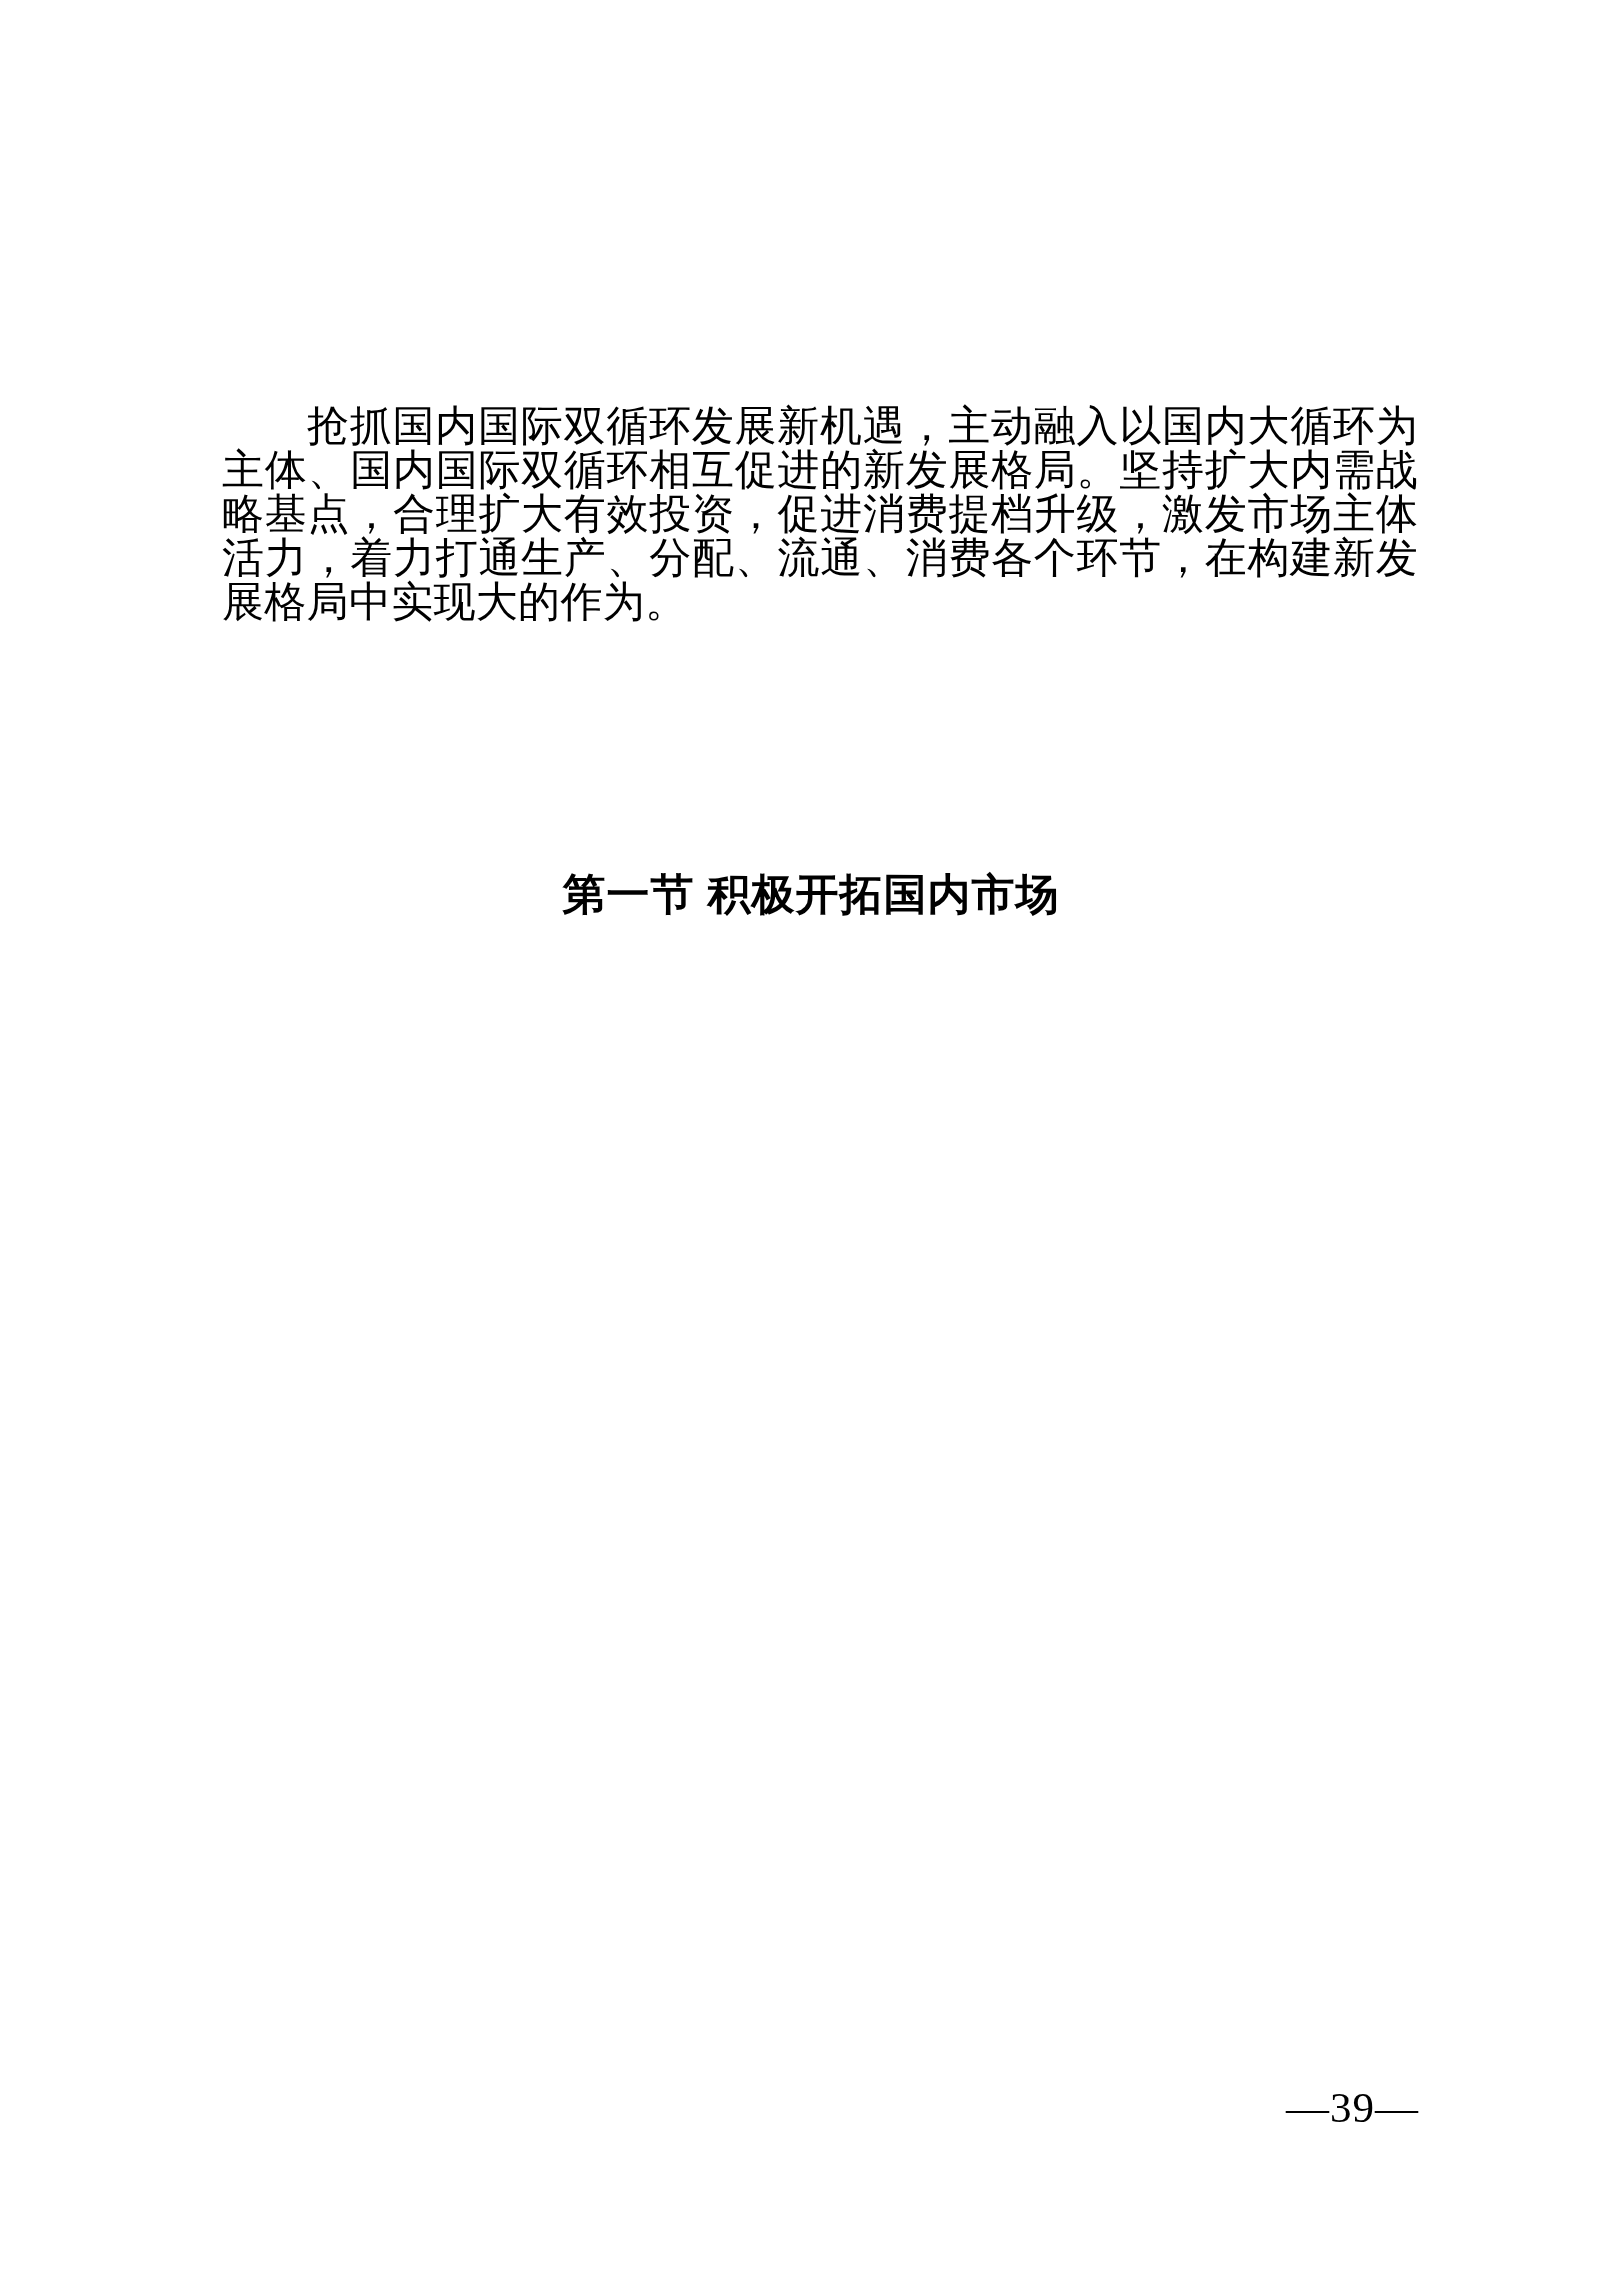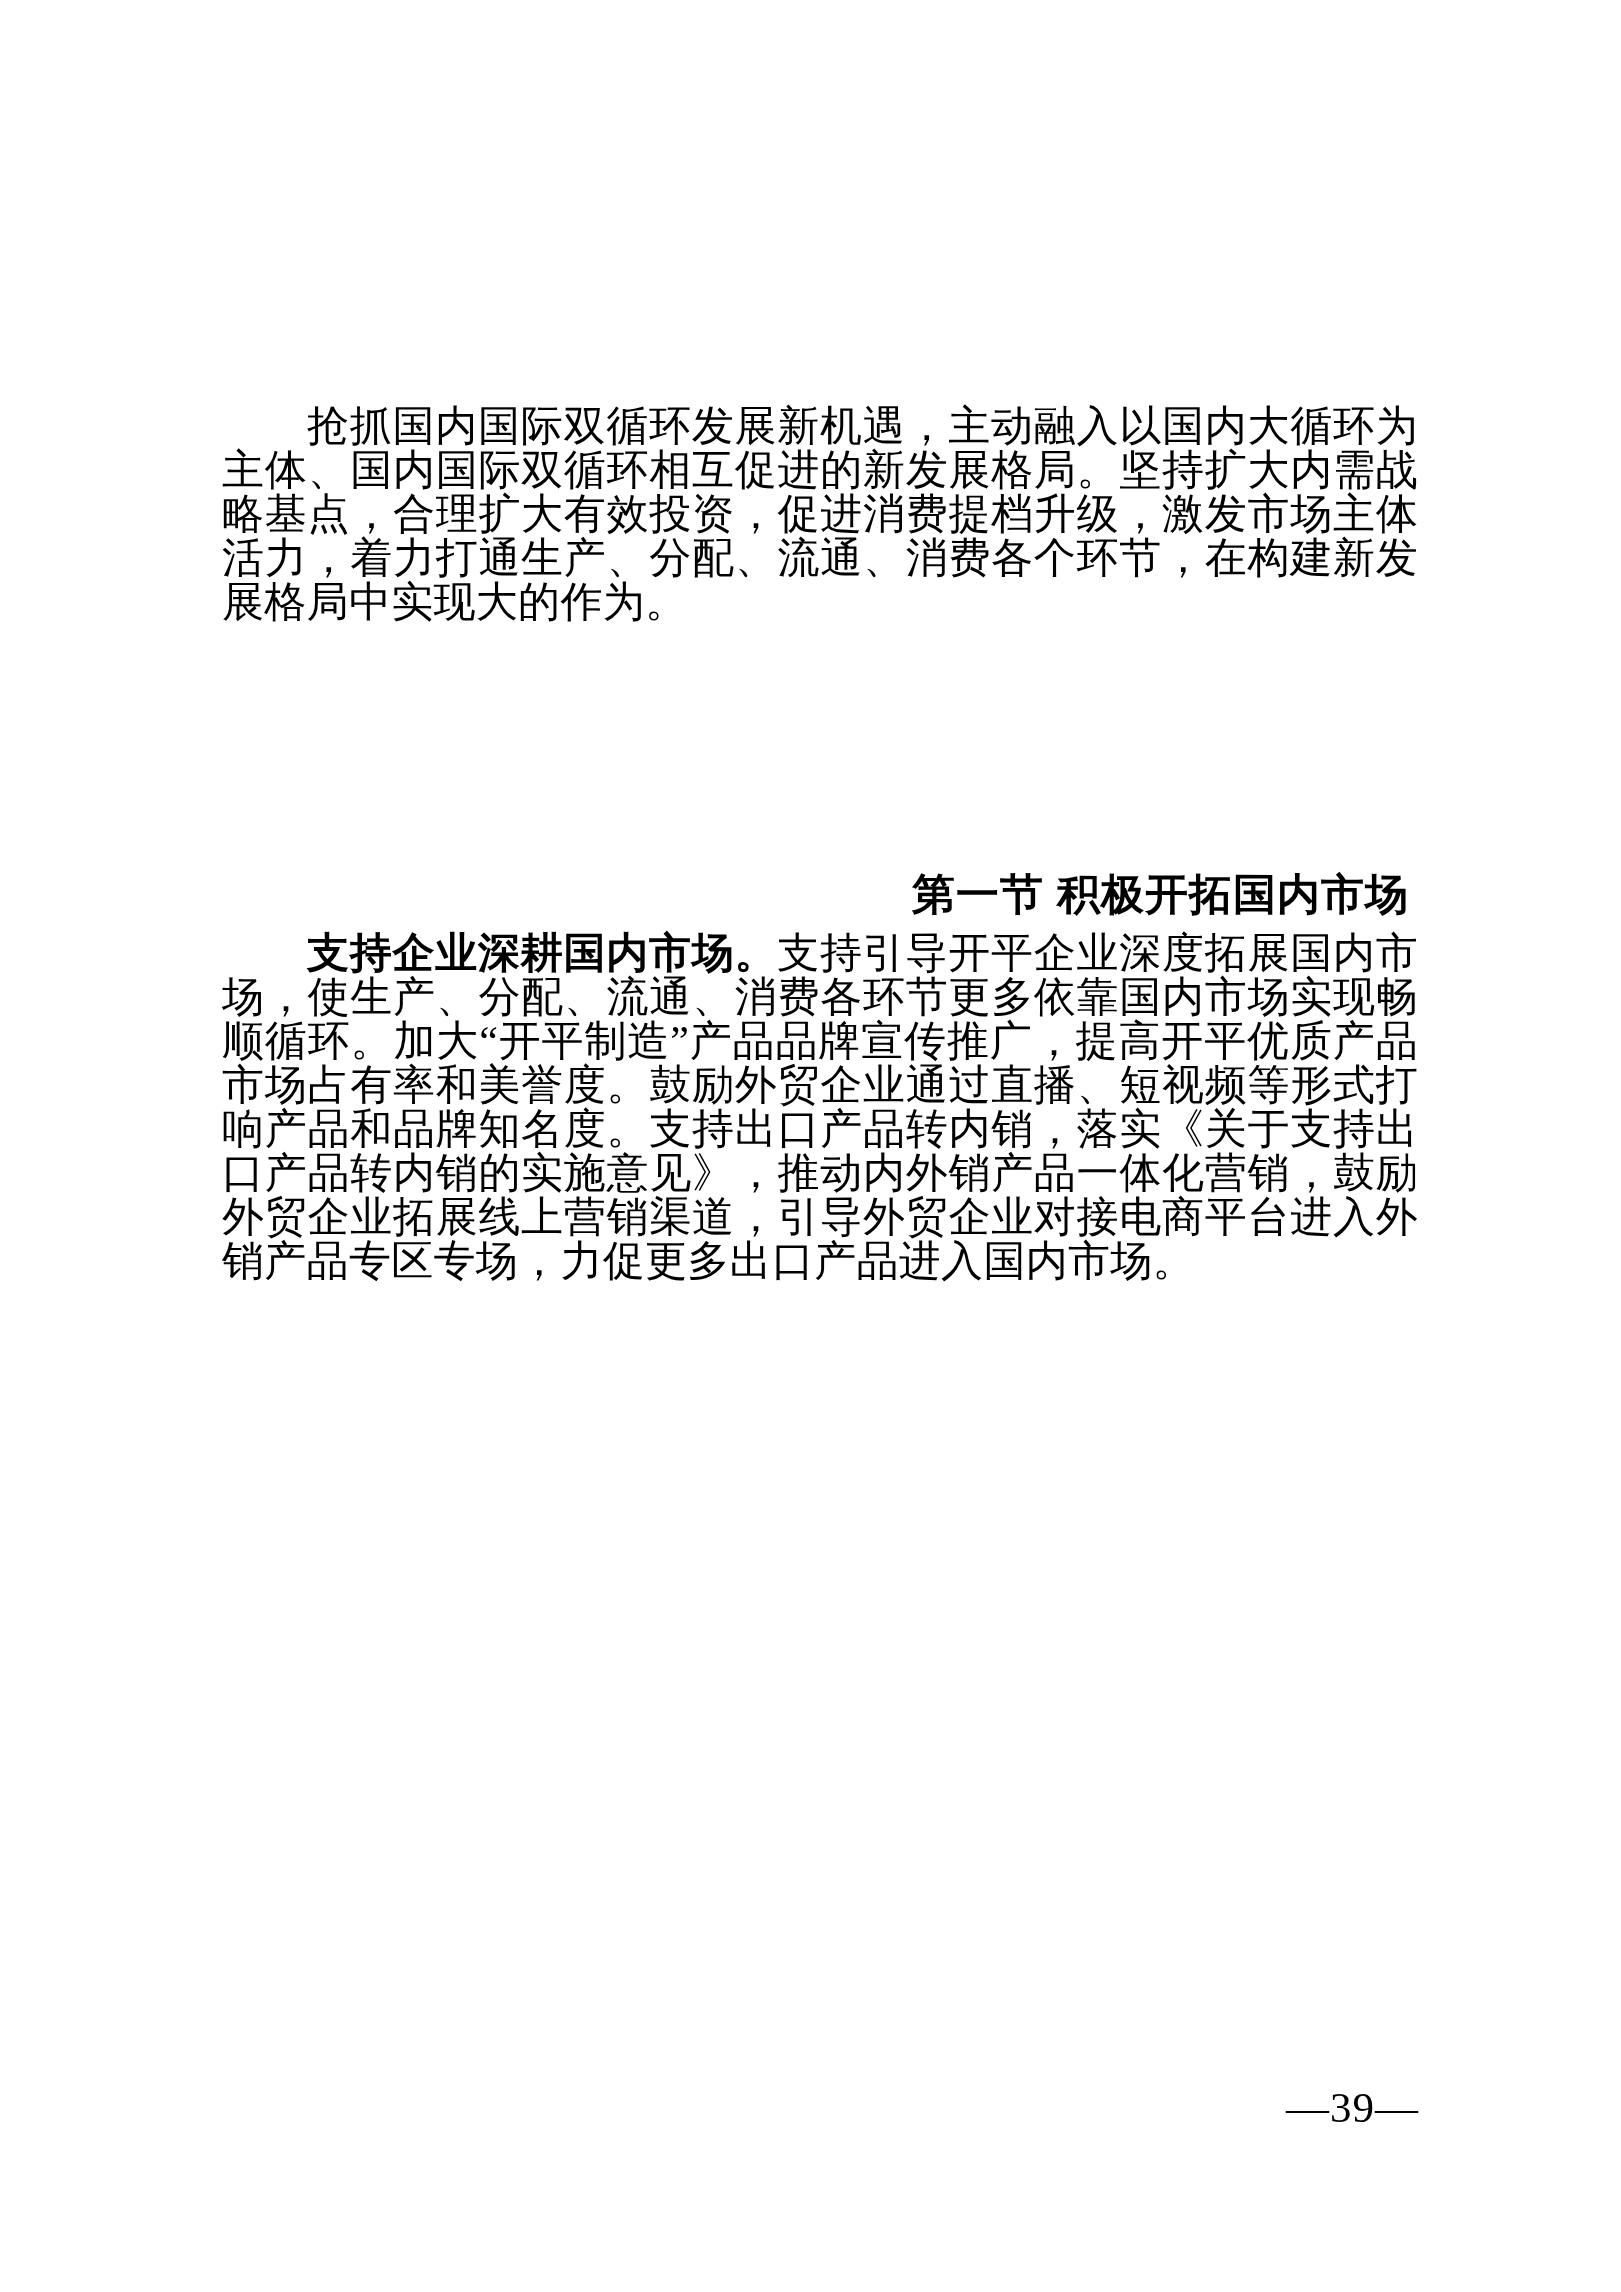--- a/index.html
+++ b/index.html
@@ -23,21 +23,21 @@
     font-size: 47px;
     line-height: 67px;
     letter-spacing: 2px;
     white-space: nowrap;
   }
   .section-heading {
     position: absolute;
     top: 831px;
     left: 213px;
     width: 1196px;
-    text-align: right;
+    text-align: center;
     font-family: "Liberation Sans", sans-serif;
     font-weight: bold;
     font-size: 43px;
     line-height: 55px;
     letter-spacing: 1px;
     white-space: nowrap;
   }
   .intro-block {
     position: absolute;
     top: 404px;
@@ -77,19 +77,18 @@
 <div class="page">
 
 
   <div class="intro-block">
     <p class="para">抢抓国内国际双循环发展新机遇，主动融入以国内大循环为主体、国内国际双循环相互促进的新发展格局。坚持扩大内需战略基点，合理扩大有效投资，促进消费提档升级，激发市场主体活力，着力打通生产、分配、流通、消费各个环节，在构建新发展格局中实现大的作为。</p>
   </div>
 
   <h2 class="section-heading">第一节 积极开拓国内市场</h2>
 
   <div class="body-block" id="paragraphs">
-      <p class="para"><span class="lead">支持企业深耕国内市场。</span>支持引导开平企业深度拓展国内市场，使生产、分配、流通、消费各环节更多依靠国内市场实现畅顺循环。加大“开平制造”产品品牌宣传推广，提高开平优质产品市场占有率和美誉度。鼓励外贸企业通过直播、短视频等形式打响产品和品牌知名度。支持出口产品转内销，落实《关于支持出口产品转内销的实施意见》，推动内外销产品一体化营销，鼓励外贸企业拓展线上营销渠道，引导外贸企业对接电商平台进入外销产品专区专场，力促更多出口产品进入国内市场。</p>
     </div>
 
   <div class="page-number">—39—</div>
 
 </div>
 
 
 </body></html>

